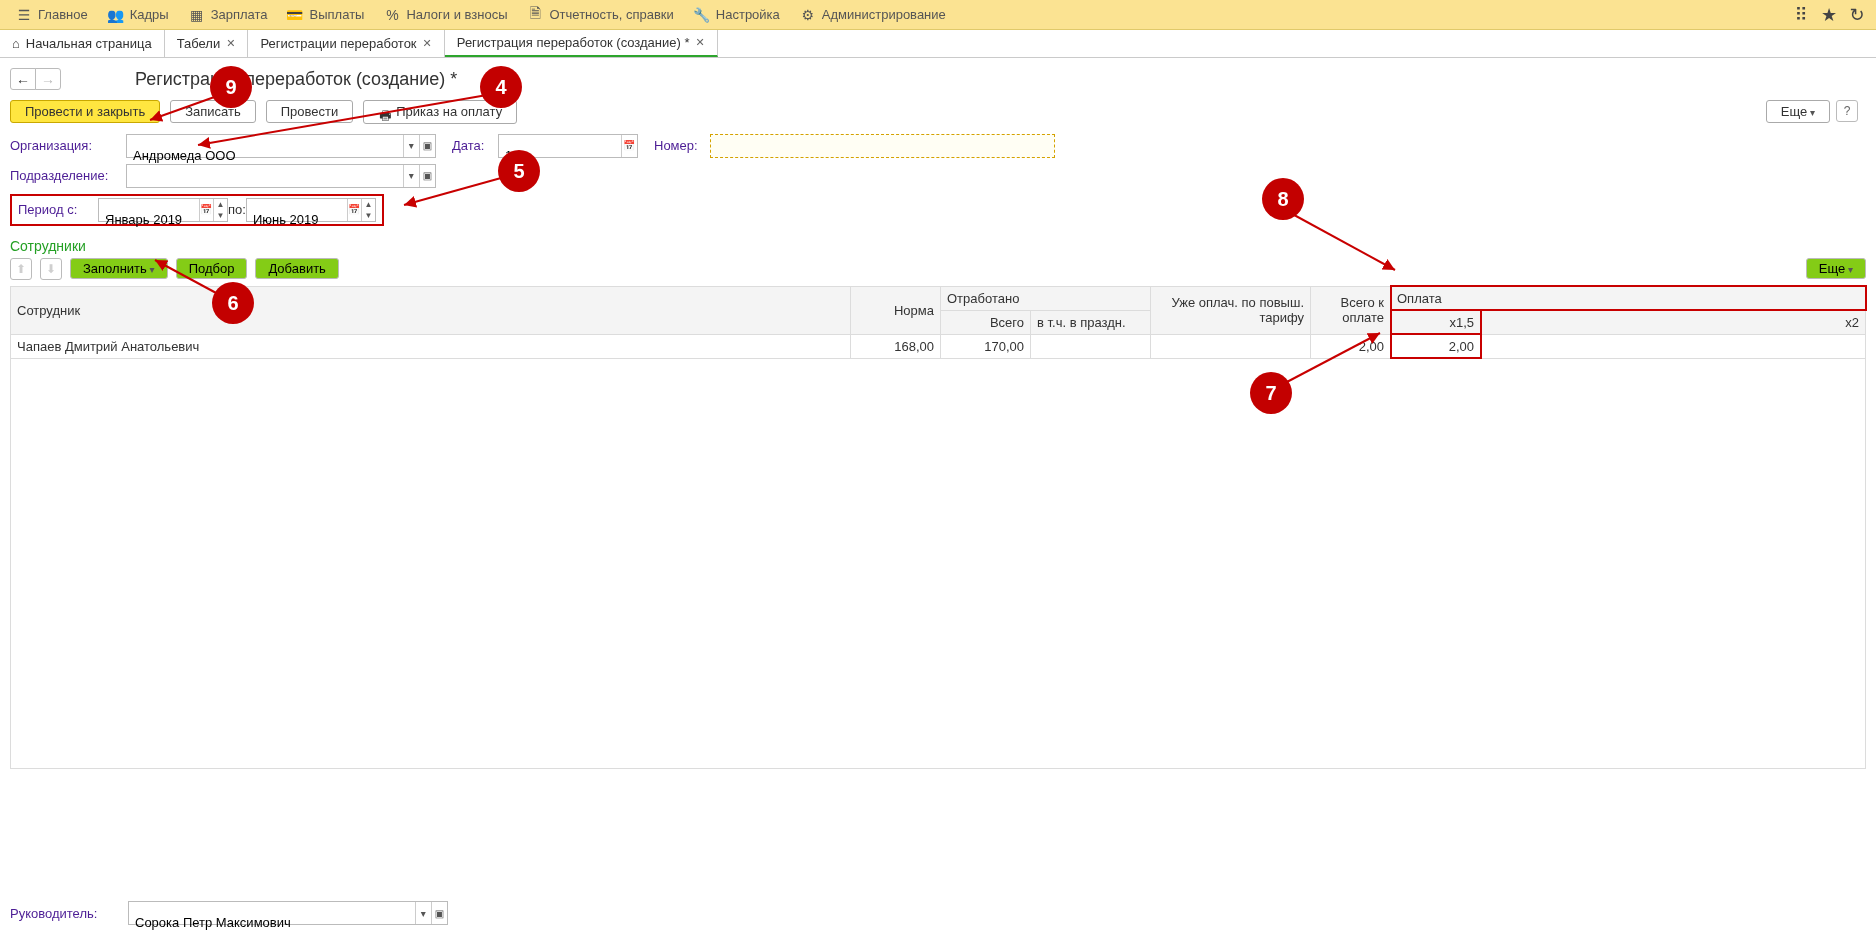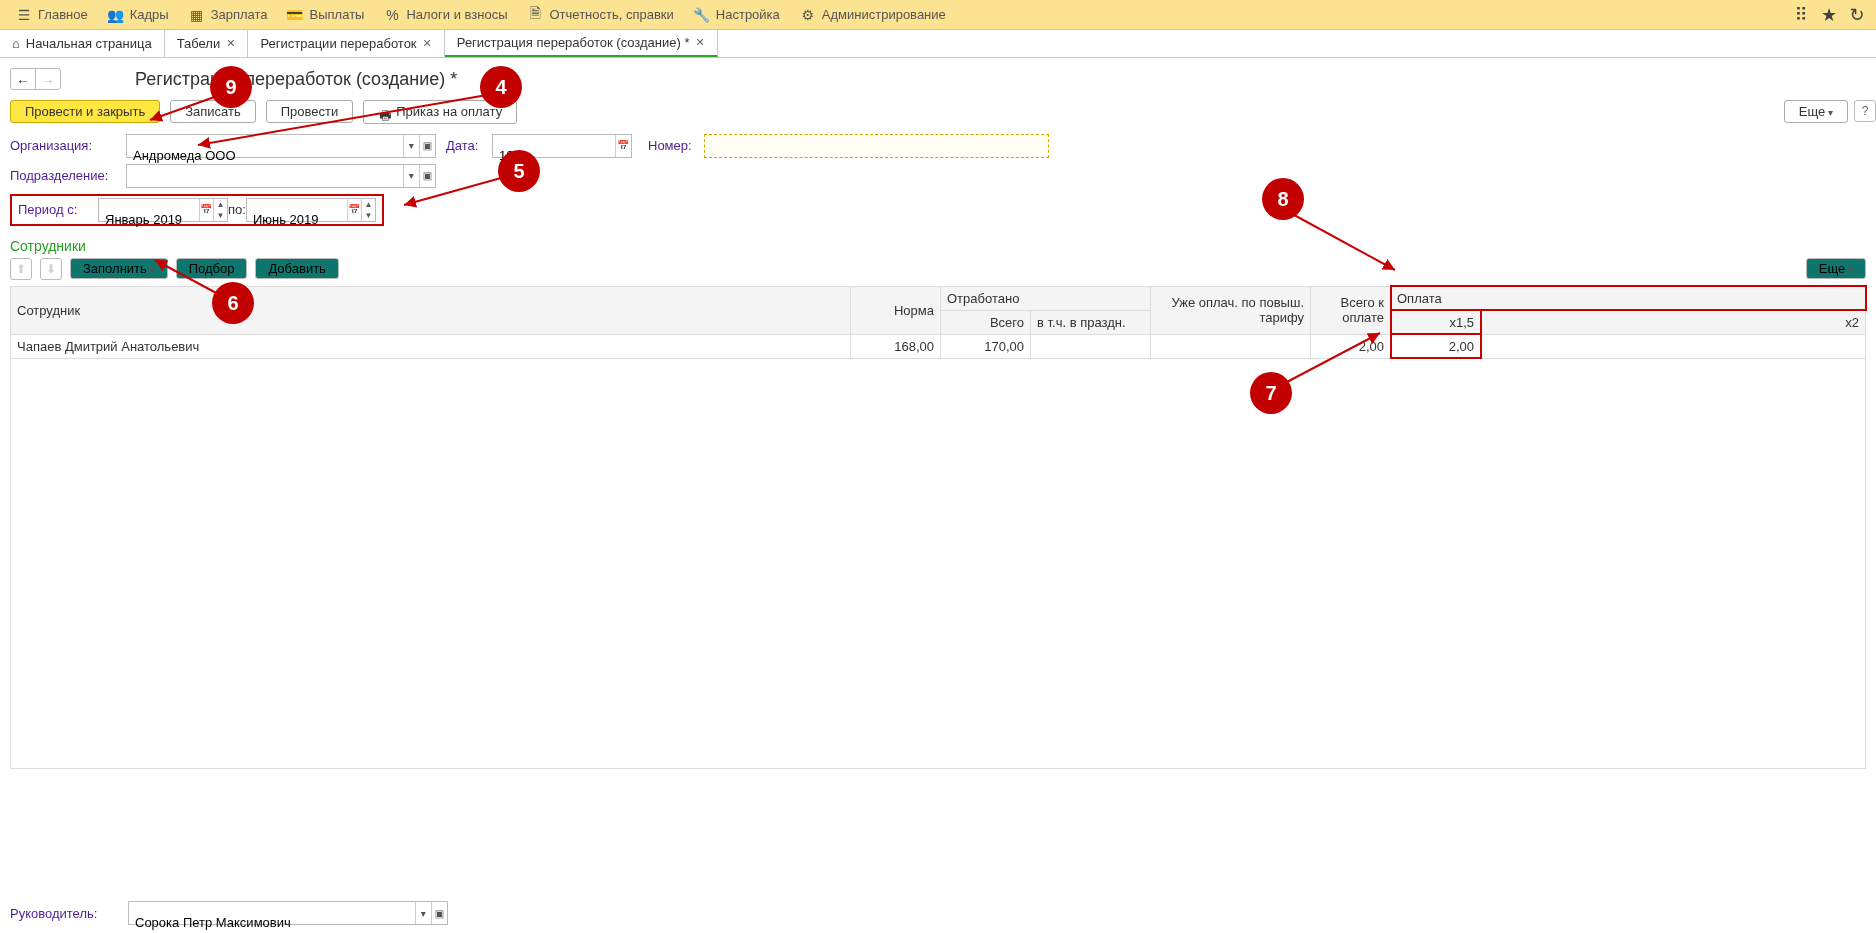--- a/index.html
+++ b/index.html
@@ -45,21 +45,21 @@
     width: 26px; height: 22px; border:1px solid #bbb; background:#fff;
     display:flex; align-items:center; justify-content:center; cursor:pointer;
     font-size:14px; color:#333;
   }
   .nav-btn.disabled { color:#bbb; cursor:default; }
   .nav-btn:first-child{border-radius:3px 0 0 3px;}
   .nav-btn:last-child{border-radius:0 3px 3px 0; margin-left:-1px;}
   .page-title { font-size: 18px; margin-left: 60px; }
 
   
-  .cmd-bar { display:flex; align-items:center; gap:10px; padding: 4px 0 10px 10px; position:relative; }
+  .cmd-bar { display:flex; align-items:center; gap:10px; padding: 4px 18px 10px 10px; position:relative; }
   .btn {
     border:1px solid #aaa; background:#fff; border-radius:3px;
     padding: 3px 14px; cursor:pointer; font-size:13px; color:#333;
   }
   .btn.primary { background:#ffe640; border-color:#c9a800; }
   .btn.dd::after { content:" \25BE"; font-size:10px; color:#555; }
   .btn .btn-icon{ display:inline-block; width:14px; height:14px; margin-right:4px; vertical-align:middle;}
   .cmd-bar .right { margin-left:auto; display:flex; gap:6px; }
   .icon-btn {
     width: 22px; height: 22px; border:1px solid #bbb; border-radius:3px;
@@ -86,21 +86,21 @@
   .period-box {
     display:flex; align-items:center; gap:0;
     border:2px solid #c80000; padding:2px 6px; width:fit-content;
   }
   .field.month { width:130px; }
   .spin { display:flex; flex-direction:column; }
   .spin .s{height:11px;width:14px;border-left:1px solid #ccc;display:flex;align-items:center;justify-content:center;font-size:8px;color:#555;cursor:pointer;}
 
   .sec-title { color:#24a024; font-size:14px; padding:6px 10px 4px; }
   .sub-bar { display:flex; align-items:center; gap:8px; padding: 0 10px 6px; }
-  .small-btn{border:1px solid #bbb;background:#0f766e;border-radius:3px;padding:2px 12px;cursor:pointer;font-size:13px;}
+  .small-btn{border:1px solid #bbb;background:#84cc16;border-radius:3px;padding:2px 12px;cursor:pointer;font-size:13px;}
   .small-btn.dd::after{content:" \25BE";font-size:10px;color:#555;}
   .arrow-btn{width:22px;height:22px;border:1px solid #bbb;border-radius:3px;display:inline-flex;align-items:center;justify-content:center;font-size:12px;color:#7aa17a;background:#fff;cursor:pointer;}
   .arrow-btn.disabled{color:#cfcfcf;cursor:default;}
   .sub-bar .right{ margin-left:auto; }
 
   
   .grid-wrap{ padding:0 10px; }
   table.grid { width:100%; border-collapse:collapse; table-layout:fixed; }
   table.grid th, table.grid td {
     border:1px solid #dcdcdc; font-size:13px; padding:4px 6px; text-align:left; background:#fff;
@@ -211,21 +211,21 @@
 </div>
 
 <div class="form-area">
   <div class="form-row">
     <span class="form-label">Организация:</span>
     <div class="field org">
       <input value="Андромеда ООО" style="">
       <div class="addon">▾</div>
       <div class="addon">▣</div>
     </div>
-    <span class="form-label" style="min-width:40px;margin-left:4px">Дата:</span>
+    <span class="form-label" style="min-width:40px;margin-left:10px">Дата:</span>
     <div class="field date">
       <input value="10" style="">
       <div class="addon">📅</div>
     </div>
     <span class="form-label" style="min-width:50px;margin-left:10px">Номер:</span>
     <div class="field num">
       <input value="" style="">
     </div>
   </div>
   <div class="form-row">

